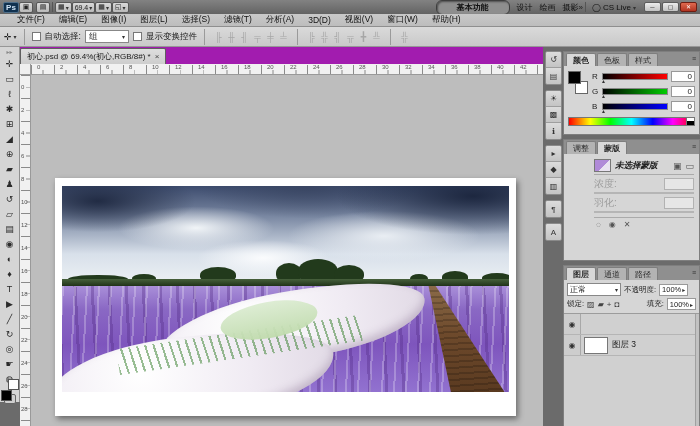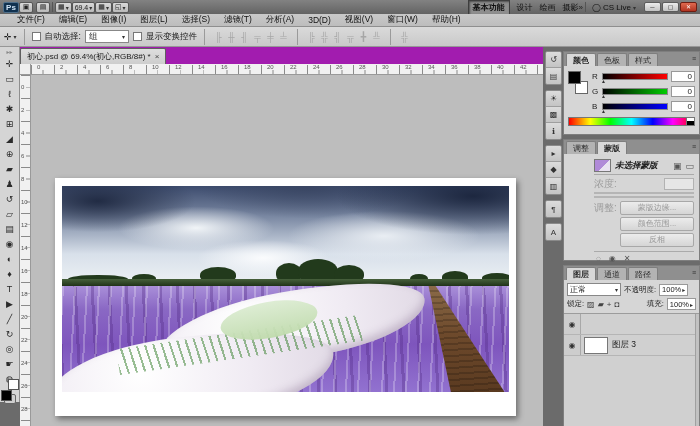--- a/index.html
+++ b/index.html
@@ -9,21 +9,21 @@
 
   
   #titlebar{position:absolute;left:0;top:0;width:700px;height:14px;background:linear-gradient(#828282,#636363);display:flex;align-items:center;padding:0 3px;}
   .ps-logo{width:16px;height:11px;background:#10314f;color:#cfe3f5;font-size:8px;font-weight:bold;display:flex;align-items:center;justify-content:center;border:1px solid #51718c;border-radius:2px;}
   .tb-btn{height:11px;min-width:14px;padding:0 2px;background:linear-gradient(#d9d9d9,#b9b9b9);border:1px solid #575757;border-radius:2px;font-size:7px;color:#222;display:flex;align-items:center;justify-content:center;gap:1px;}
   .tb-text{font-size:8px;color:#222;}
   .caret{font-size:6px;color:#333;}
   .tb-sep{width:1px;height:10px;background:#555;margin:0 2px;}
   #workspaces{margin-left:auto;display:flex;align-items:center;gap:7px;}
   .ws{font-size:8px;color:#0e0e0e;background:none;border:none;}
-  .ws.active{background:#8e8e8e;border:1px solid #3e3e3e;box-shadow:inset 1px 1px 2px rgba(0,0,0,.45);padding:1px 4px;border-radius:0;font-weight:bold;margin-left:40px;}
+  .ws.active{background:#8e8e8e;border:1px solid #3e3e3e;box-shadow:inset 1px 1px 2px rgba(0,0,0,.45);padding:1px 20px;border-radius:6px;font-weight:bold;margin-left:40px;}
   #cslive{display:flex;align-items:center;gap:2px;font-size:8px;color:#111;margin:0 4px;}
   #winbtns{display:flex;gap:1px;margin-left:4px;}
   .winbtn{width:17px;height:10px;border:1px solid #5c5c5c;border-radius:2px;background:linear-gradient(#ececec,#c3c3c3);font-size:6px;line-height:8px;text-align:center;color:#222;}
   .winbtn.close{background:linear-gradient(#e06a50,#b23421);border-color:#6e1d12;color:#fff;}
 
   
   #menubar{position:absolute;left:0;top:14px;width:700px;height:13px;background:linear-gradient(#c9c9c9,#bdbdbd);display:flex;align-items:center;padding-left:10px;border-bottom:1px solid #8f8f8f;}
   .menu-item{font-size:8.5px;color:#111;padding:0 7px;}
 
   
@@ -440,29 +440,25 @@
           <span class="mask-chip"></span>
           <span class="mask-title">未选择蒙版</span>
           <span class="mask-ic">▣</span>
           <span class="mask-ic">▭</span>
         </div>
         <div class="m-row">
             <span class="m-label">浓度:</span>
             <span class="m-box"></span>
           </div>
         <div class="m-slider"></div>
+        <div class="m-row">
+            <span class="m-label">羽化:</span>
+            <span class="m-box"></span>
+          </div>
         <div class="m-slider"></div>
-        <div class="m-refine">
-          <span class="m-label">调整:</span>
-          <div class="m-buttons" id="mask-buttons">
-              <div class="mask-btn">蒙版边缘...</div>
-              <div class="mask-btn">颜色范围...</div>
-              <div class="mask-btn">反相</div>
-            </div>
-        </div>
         <div class="masks-foot" id="masks-foot">
             <span class="foot-ic">◌</span>
             <span class="foot-ic">◉</span>
             <span class="foot-ic">✕</span>
           </div>
       </div>
     </div>
 
     <div class="panel" id="panel-layers">
       <div class="tabs" id="layers-tabs">

